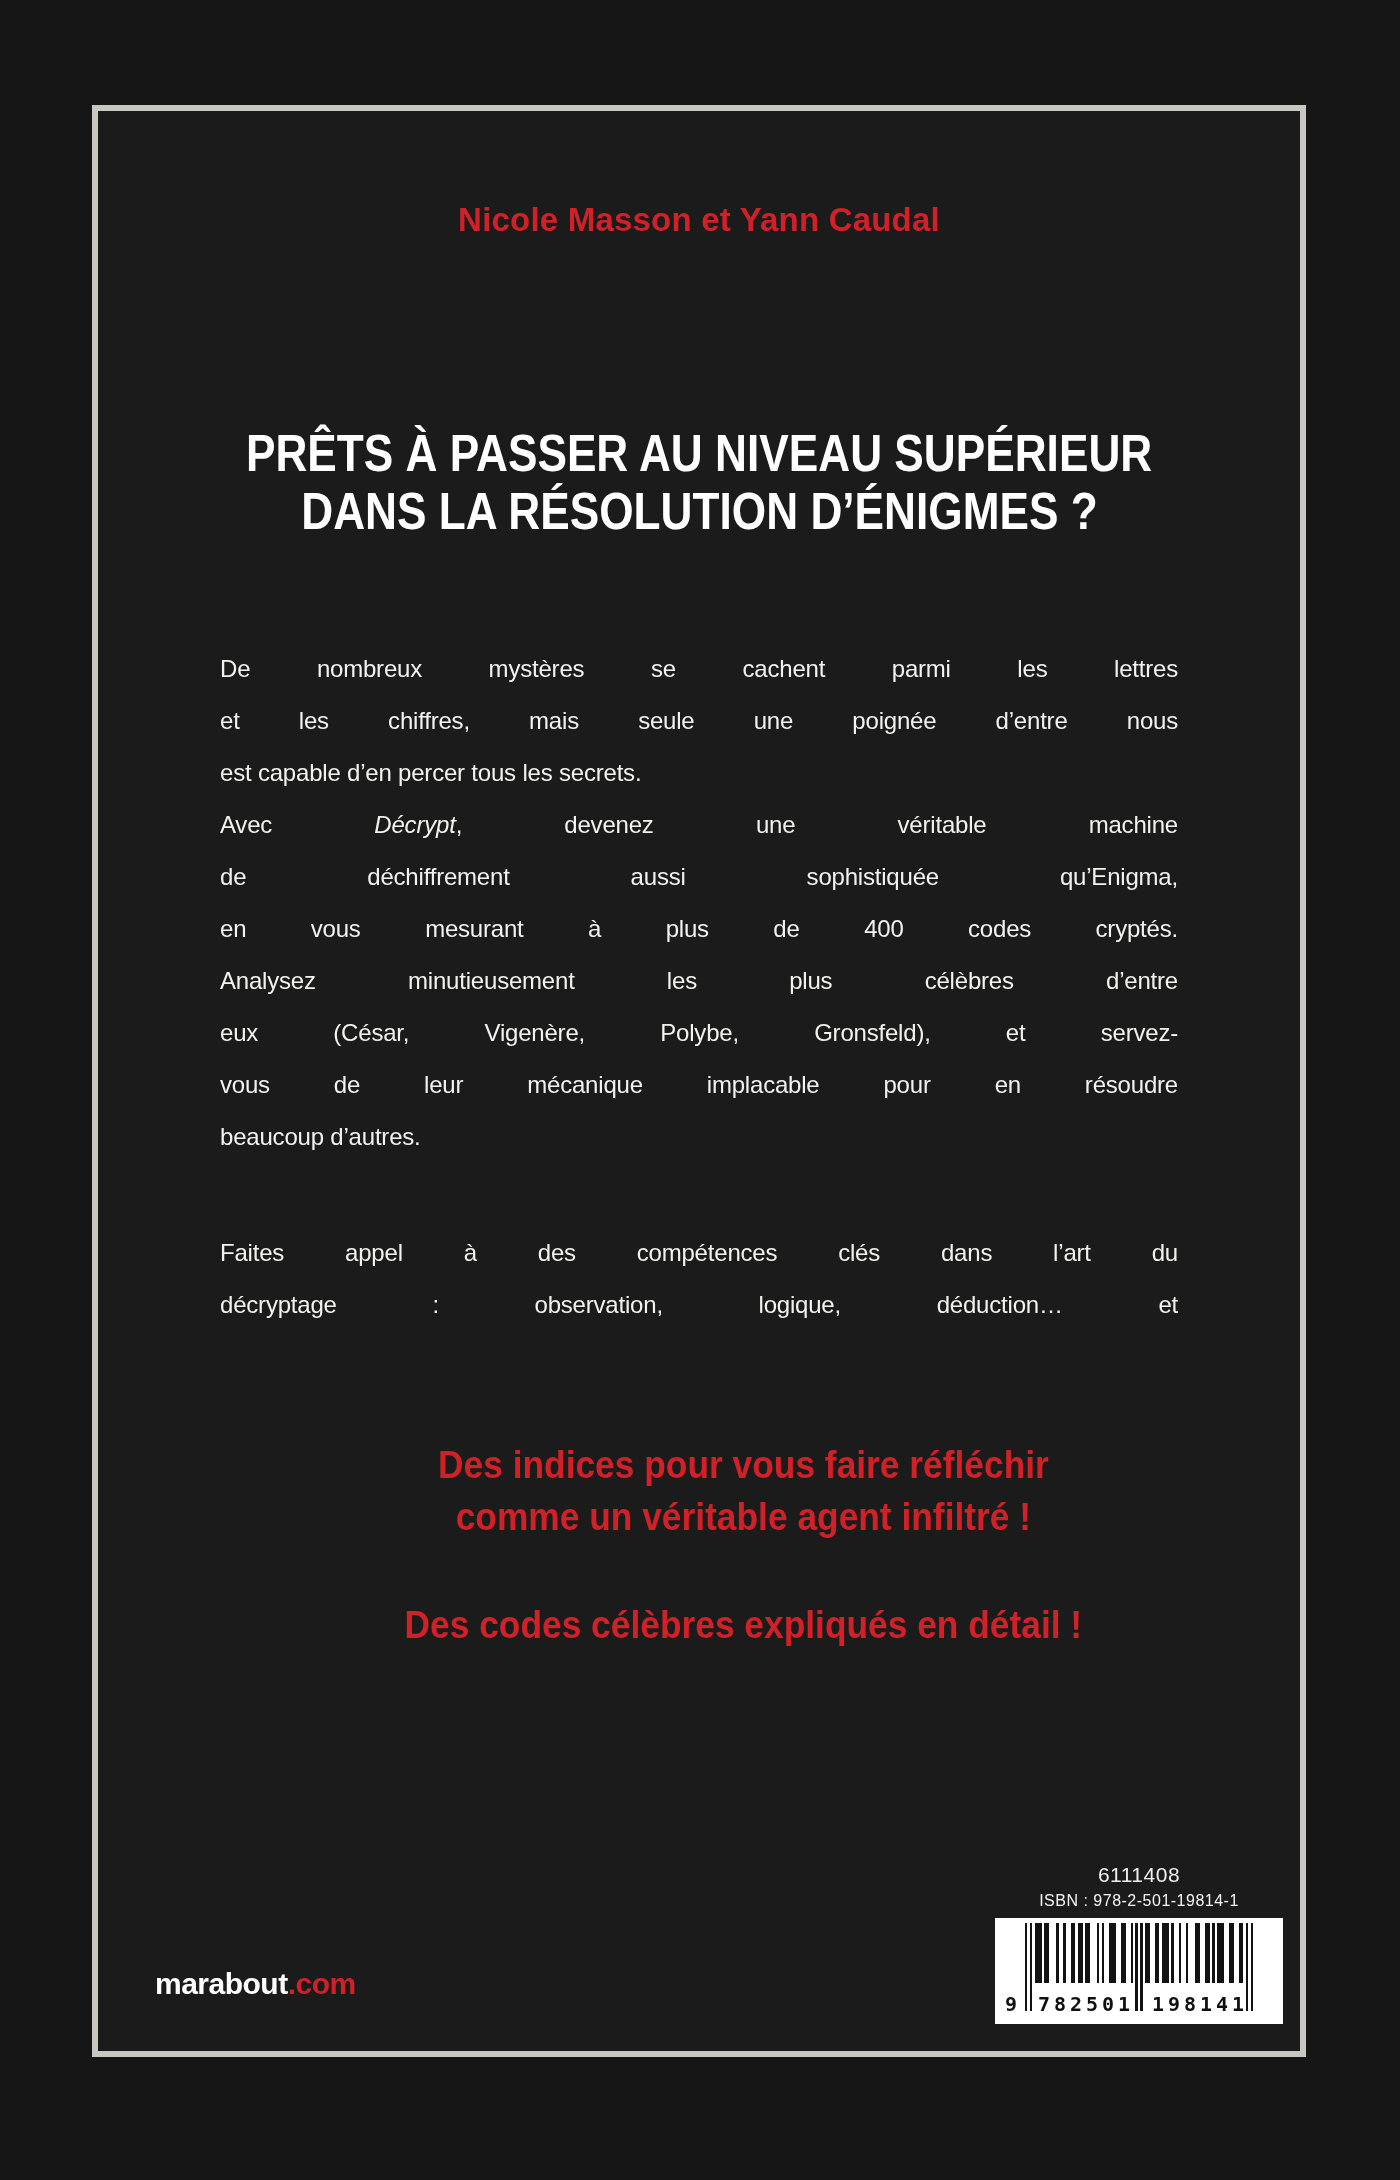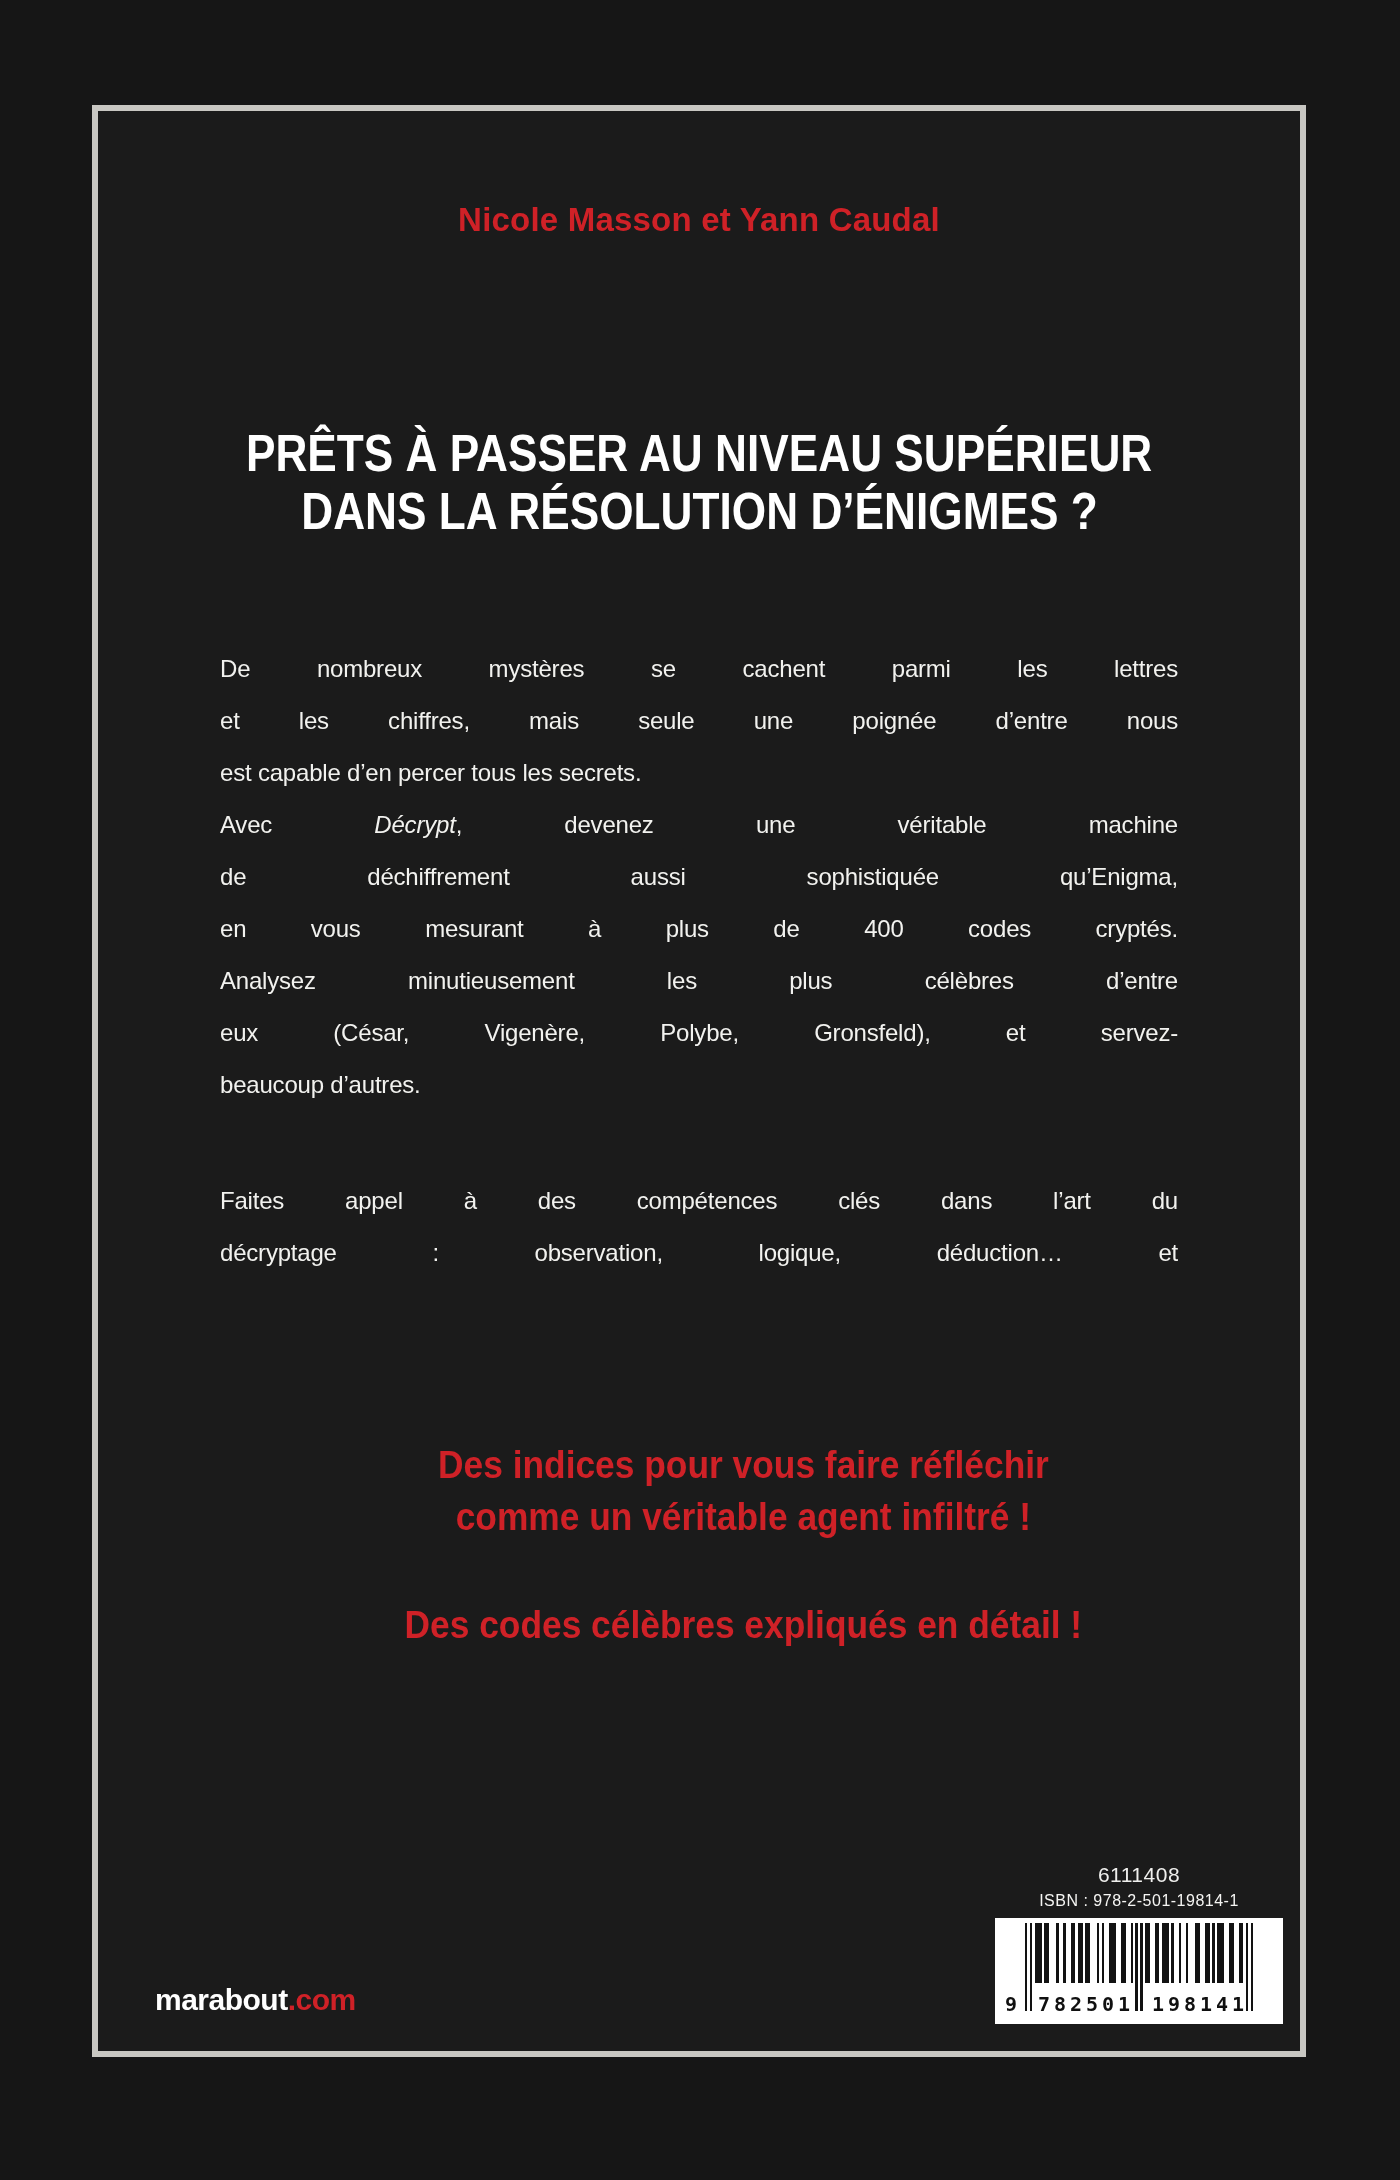--- a/index.html
+++ b/index.html
@@ -45,21 +45,21 @@
     position:absolute;left:92px;width:1214px;text-align:center;
     color:var(--red);font-weight:bold;font-size:38px;line-height:52px;padding-left:44px;
   }
   .highlight-1{top:1439px;}
   .highlight-2{top:1599px;}
   .caption-line{display:block;white-space:nowrap;}
   .caption-line>span{display:inline-block;transform:scaleX(.93);transform-origin:50% 50%;}
   .site{
     position:absolute;left:155px;top:1966px;
     font-size:30px;line-height:36px;font-weight:bold;letter-spacing:-.5px;
-    color:#ffffff;white-space:nowrap;margin-top:16px;
+    color:#ffffff;white-space:nowrap;
   }
   .site .tld{color:var(--red);}
   .right-col{
     position:absolute;left:995px;top:1862px;width:288px;text-align:center;
   }
   .product-code{color:#efefed;font-size:21px;line-height:26px;letter-spacing:.5px;}
   .isbn{color:#f5f5f3;font-size:16px;line-height:26px;letter-spacing:.5px;white-space:nowrap;}
   .barcode-box{
     position:relative;margin-top:4px;width:288px;height:106px;background:#ffffff;
   }
@@ -91,20 +91,21 @@
       <div class="body-line">De nombreux mystères se cachent parmi les lettres</div>
       <div class="body-line">et les chiffres, mais seule une poignée d’entre nous</div>
       <div class="body-line last">est capable d’en percer tous les secrets.</div>
     </div>
     <div class="paragraph">
       <div class="body-line">Avec <i>Décrypt</i>, devenez une véritable machine</div>
       <div class="body-line">de déchiffrement aussi sophistiquée qu’Enigma,</div>
       <div class="body-line">en vous mesurant à plus de 400 codes cryptés.</div>
       <div class="body-line">Analysez minutieusement les plus célèbres d’entre</div>
       <div class="body-line">eux (César, Vigenère, Polybe, Gronsfeld), et servez-</div>
+      <div class="body-line">vous de leur mécanique implacable pour en résoudre</div>
       <div class="body-line last">beaucoup d’autres.</div>
     </div>
     <div class="paragraph para-gap">
       <div class="body-line">Faites appel à des compétences clés dans l’art du</div>
       <div class="body-line">décryptage : observation, logique, déduction… et</div>
     </div>
   </div>
 
 <div class="highlight highlight-1" id="highlight-0">
     <span class="caption-line"><span>Des indices pour vous faire réfléchir</span></span>

